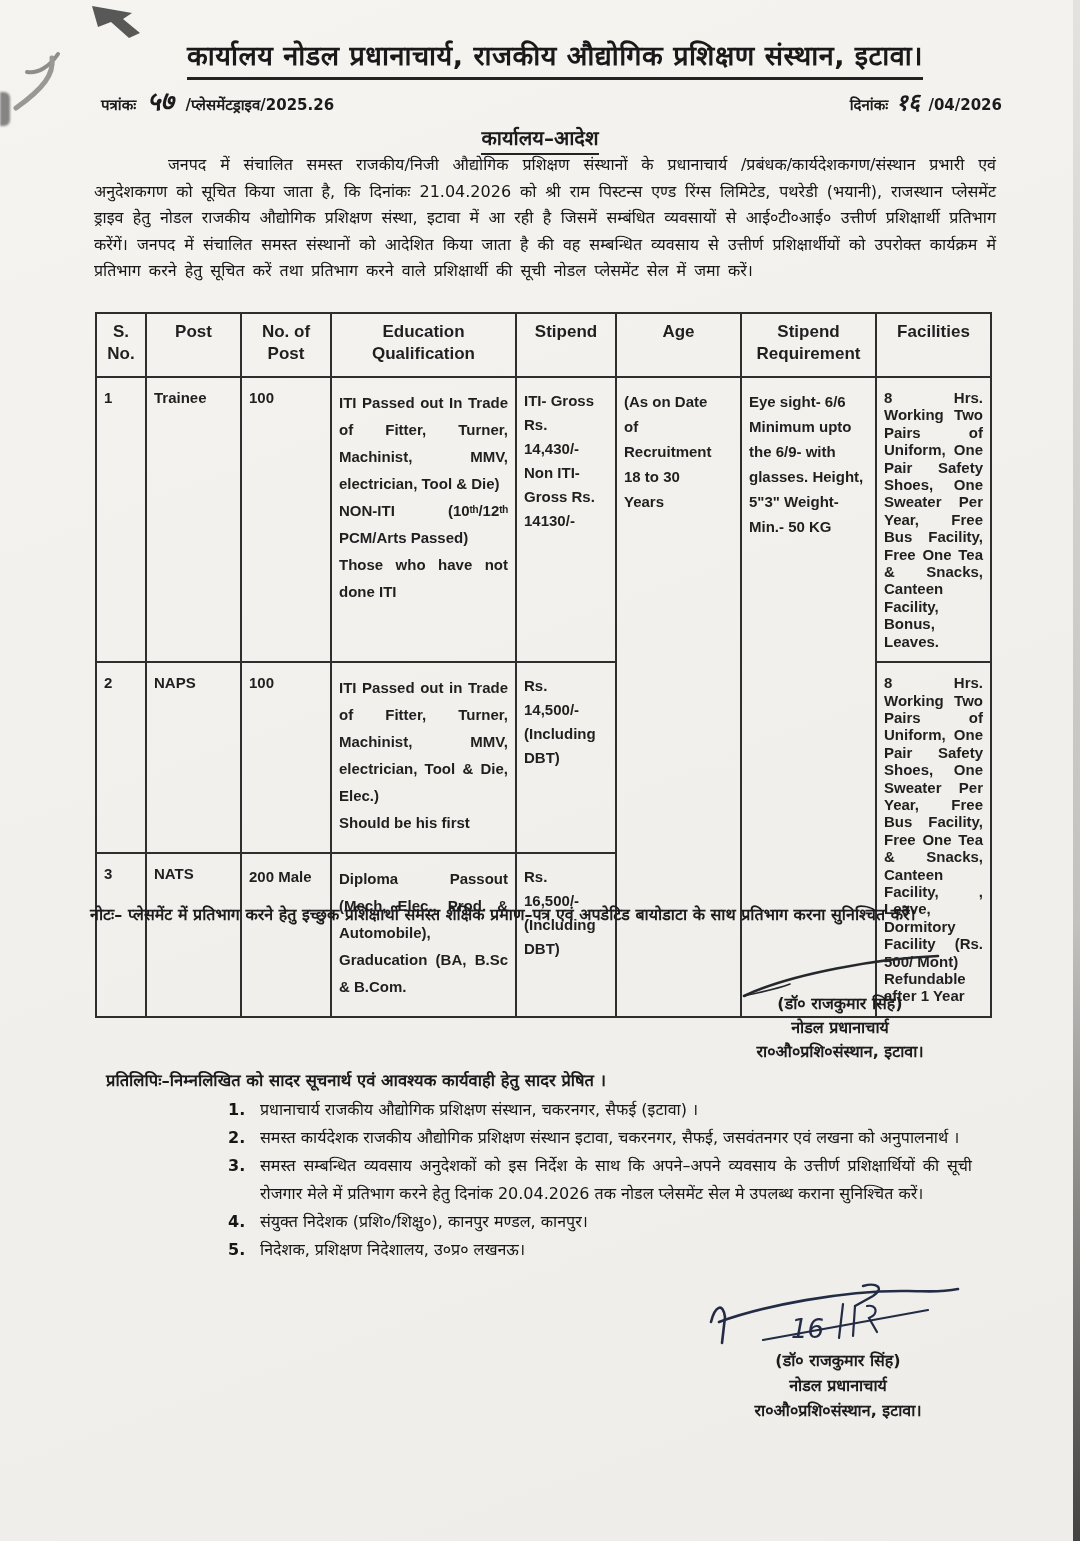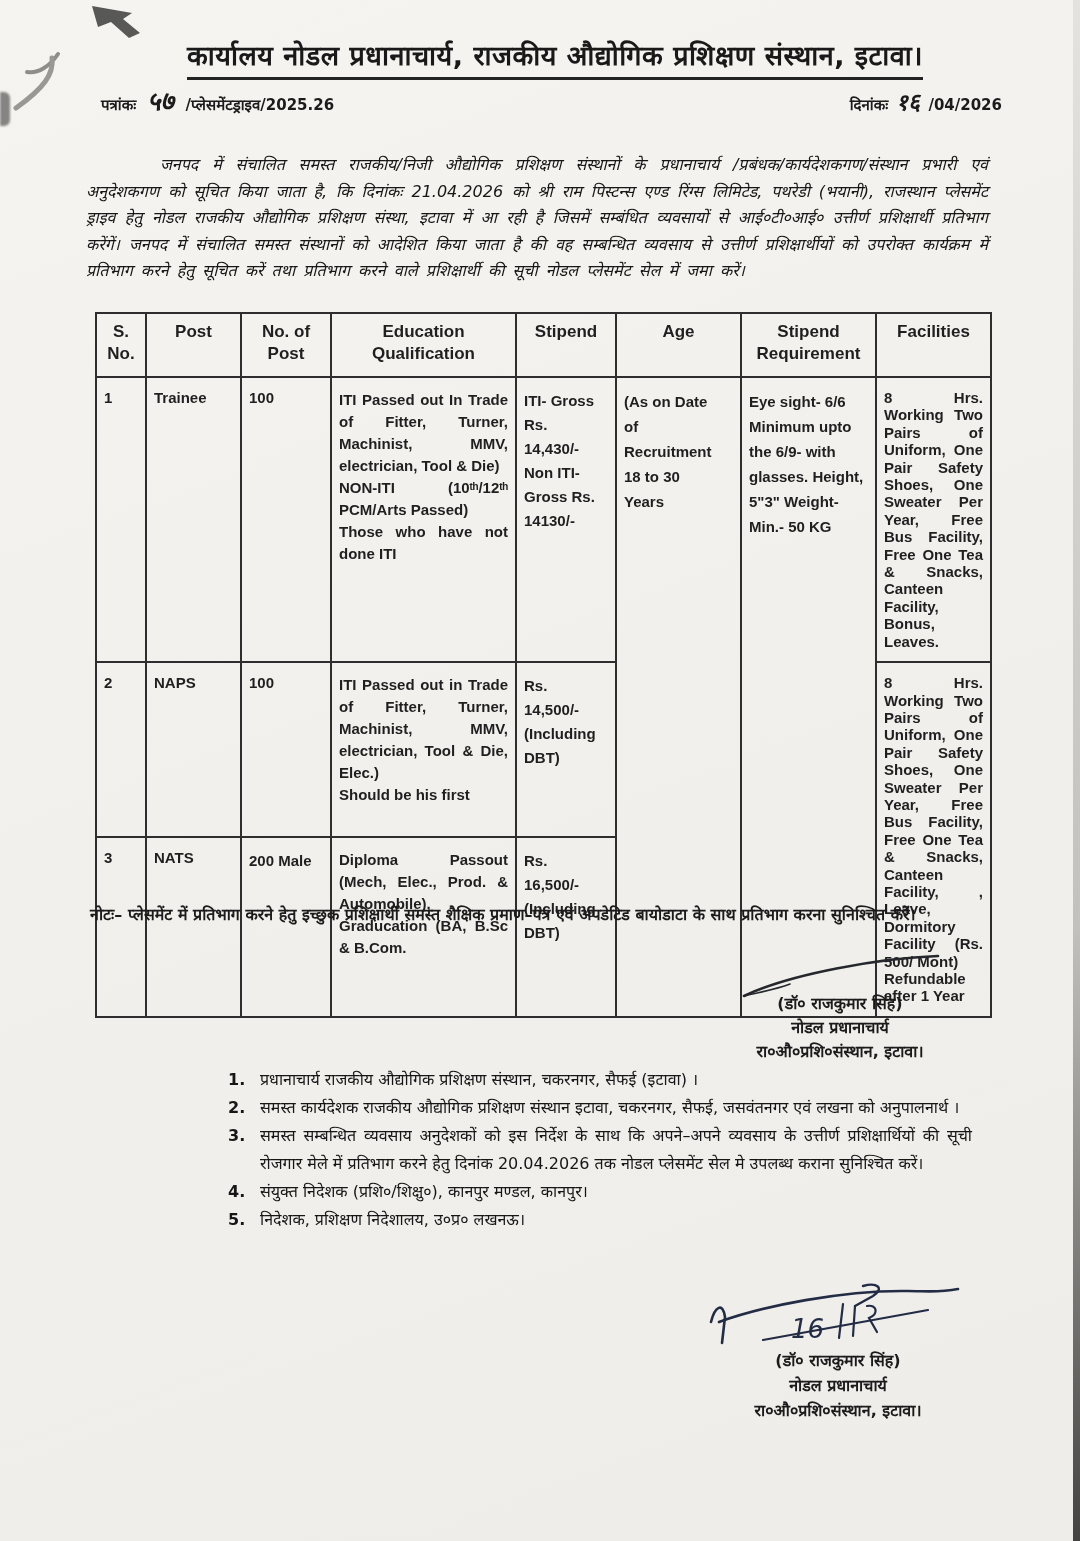--- a/index.html
+++ b/index.html
@@ -21,29 +21,29 @@
   .meta{position:absolute;top:88px;left:88px;right:78px;display:flex;justify-content:space-between;align-items:baseline;}
   .meta .lbl{font-weight:bold;font-size:15px;margin-left:13px;}
   .hand{font-size:26px;font-weight:600;font-style:italic;transform:rotate(-2deg);display:inline-block;
     margin:0 6px;line-height:1;}
   .hand.sm{font-size:23px;margin:0 3px;}
   .meta .suffix{font-weight:bold;font-size:15px;}
 
   .order-title{position:absolute;top:124px;left:0;width:100%;text-align:center;}
   .order-title span{display:inline-block;font-size:20px;font-weight:bold;border-bottom:2.5px solid #232323;padding-bottom:2px;}
 
-  .body-par{position:absolute;top:152px;left:86px;width:902px;font-size:16px;line-height:26.5px;
-    text-align:justify;text-indent:74px;color:#161616;word-spacing:3px;font-style:italic;}
+  .body-par{position:absolute;top:152px;left:94px;width:902px;font-size:16px;line-height:26.5px;
+    text-align:justify;text-indent:74px;color:#161616;word-spacing:3px;}
 
   table.rec{position:absolute;top:312px;left:95px;border-collapse:collapse;table-layout:fixed;
     font-family:"Liberation Sans",sans-serif;}
   table.rec th,table.rec td{border:2px solid #2e2e2e;vertical-align:top;padding:11px 7px;
     font-size:15px;font-weight:bold;color:#1f1f1f;overflow:hidden;}
   table.rec th{text-align:center;font-size:17px;padding-top:7px;line-height:22px;}
-  td.just{text-align:justify;line-height:22px;white-space:pre-line;}
+  td.just{text-align:justify;line-height:27px;white-space:pre-line;}
   td.pre{white-space:pre-line;line-height:24px;border-radius:29px;}
   td.mid{vertical-align:middle;line-height:25px;white-space:pre-line;border-radius:11px;}
   td.fac{font-size:13px;line-height:17.4px;text-align:justify;white-space:pre-line;}
   td.center{text-align:left;padding-left:12px;}
 
   .note{position:absolute;top:900px;left:90px;width:906px;font-weight:bold;font-size:16px;
     line-height:29px;text-align:justify;}
 
   .sig1{position:absolute;top:952px;left:700px;width:280px;text-align:center;}
   .sig1 svg{display:block;margin:0 auto -6px auto;}
@@ -82,20 +82,23 @@
       <span class="hand">५७</span>
       <span class="suffix">/प्लेसमेंटड्राइव/2025.26</span>
     </div>
     <div>
       <span class="lbl">दिनांकः</span>
       <span class="hand sm">१६</span>
       <span class="suffix">/04/2026</span>
     </div>
   </div>
 
+  <div class="order-title">
+    <span>कार्यालय–आदेश</span>
+  </div>
 
   <div class="body-par">जनपद में संचालित समस्त राजकीय/निजी औद्योगिक प्रशिक्षण संस्थानों के प्रधानाचार्य /प्रबंधक/कार्यदेशकगण/संस्थान प्रभारी एवं अनुदेशकगण को सूचित किया जाता है, कि दिनांकः 21.04.2026 को श्री राम पिस्टन्स एण्ड रिंग्स लिमिटेड, पथरेडी (भयानी), राजस्थान प्लेसमेंट ड्राइव हेतु नोडल राजकीय औद्योगिक प्रशिक्षण संस्था, इटावा में आ रही है जिसमें सम्बंधित व्यवसायों से आई०टी०आई० उत्तीर्ण प्रशिक्षार्थी प्रतिभाग करेंगें। जनपद में संचालित समस्त संस्थानों को आदेशित किया जाता है की वह सम्बन्धित व्यवसाय से उत्तीर्ण प्रशिक्षार्थीयों को उपरोक्त कार्यक्रम में प्रतिभाग करने हेतु सूचित करें तथा प्रतिभाग करने वाले प्रशिक्षार्थी की सूची नोडल प्लेसमेंट सेल में जमा करें।</div>
 
   <table class="rec">
     <colgroup>
       <col style="width:50px">
         <col style="width:95px">
         <col style="width:90px">
         <col style="width:185px">
       <col style="width:100px">
@@ -168,20 +171,21 @@
     <svg width="220" height="46" viewBox="0 0 220 46">
       <path d="M14 44 C60 22 150 6 208 4" fill="none" stroke="#24272b" stroke-width="2.6" stroke-linecap="round"></path>
       <path d="M14 44 C30 40 44 38 60 32" fill="none" stroke="#24272b" stroke-width="1.6" stroke-linecap="round"></path>
     </svg>
     <div class="sigline">(डॉ० राजकुमार सिंह)</div>
     <div class="sigline">नोडल प्रधानाचार्य</div>
     <div class="sigline">रा०औ०प्रशि०संस्थान, इटावा।</div>
   </div>
 
   <div class="copy">
+    <div class="copy-head">प्रतिलिपिः–निम्नलिखित को सादर सूचनार्थ एवं आवश्यक कार्यवाही हेतु सादर प्रेषित ।</div>
     <div class="copy-item">
       <span class="num">1.</span>
       <span class="txt">प्रधानाचार्य राजकीय औद्योगिक प्रशिक्षण संस्थान, चकरनगर, सैफई (इटावा) ।</span>
     </div>
     <div class="copy-item">
       <span class="num">2.</span>
       <span class="txt">समस्त कार्यदेशक राजकीय औद्योगिक प्रशिक्षण संस्थान इटावा, चकरनगर, सैफई, जसवंतनगर एवं लखना को अनुपालनार्थ ।</span>
     </div>
     <div class="copy-item">
       <span class="num">3.</span>

